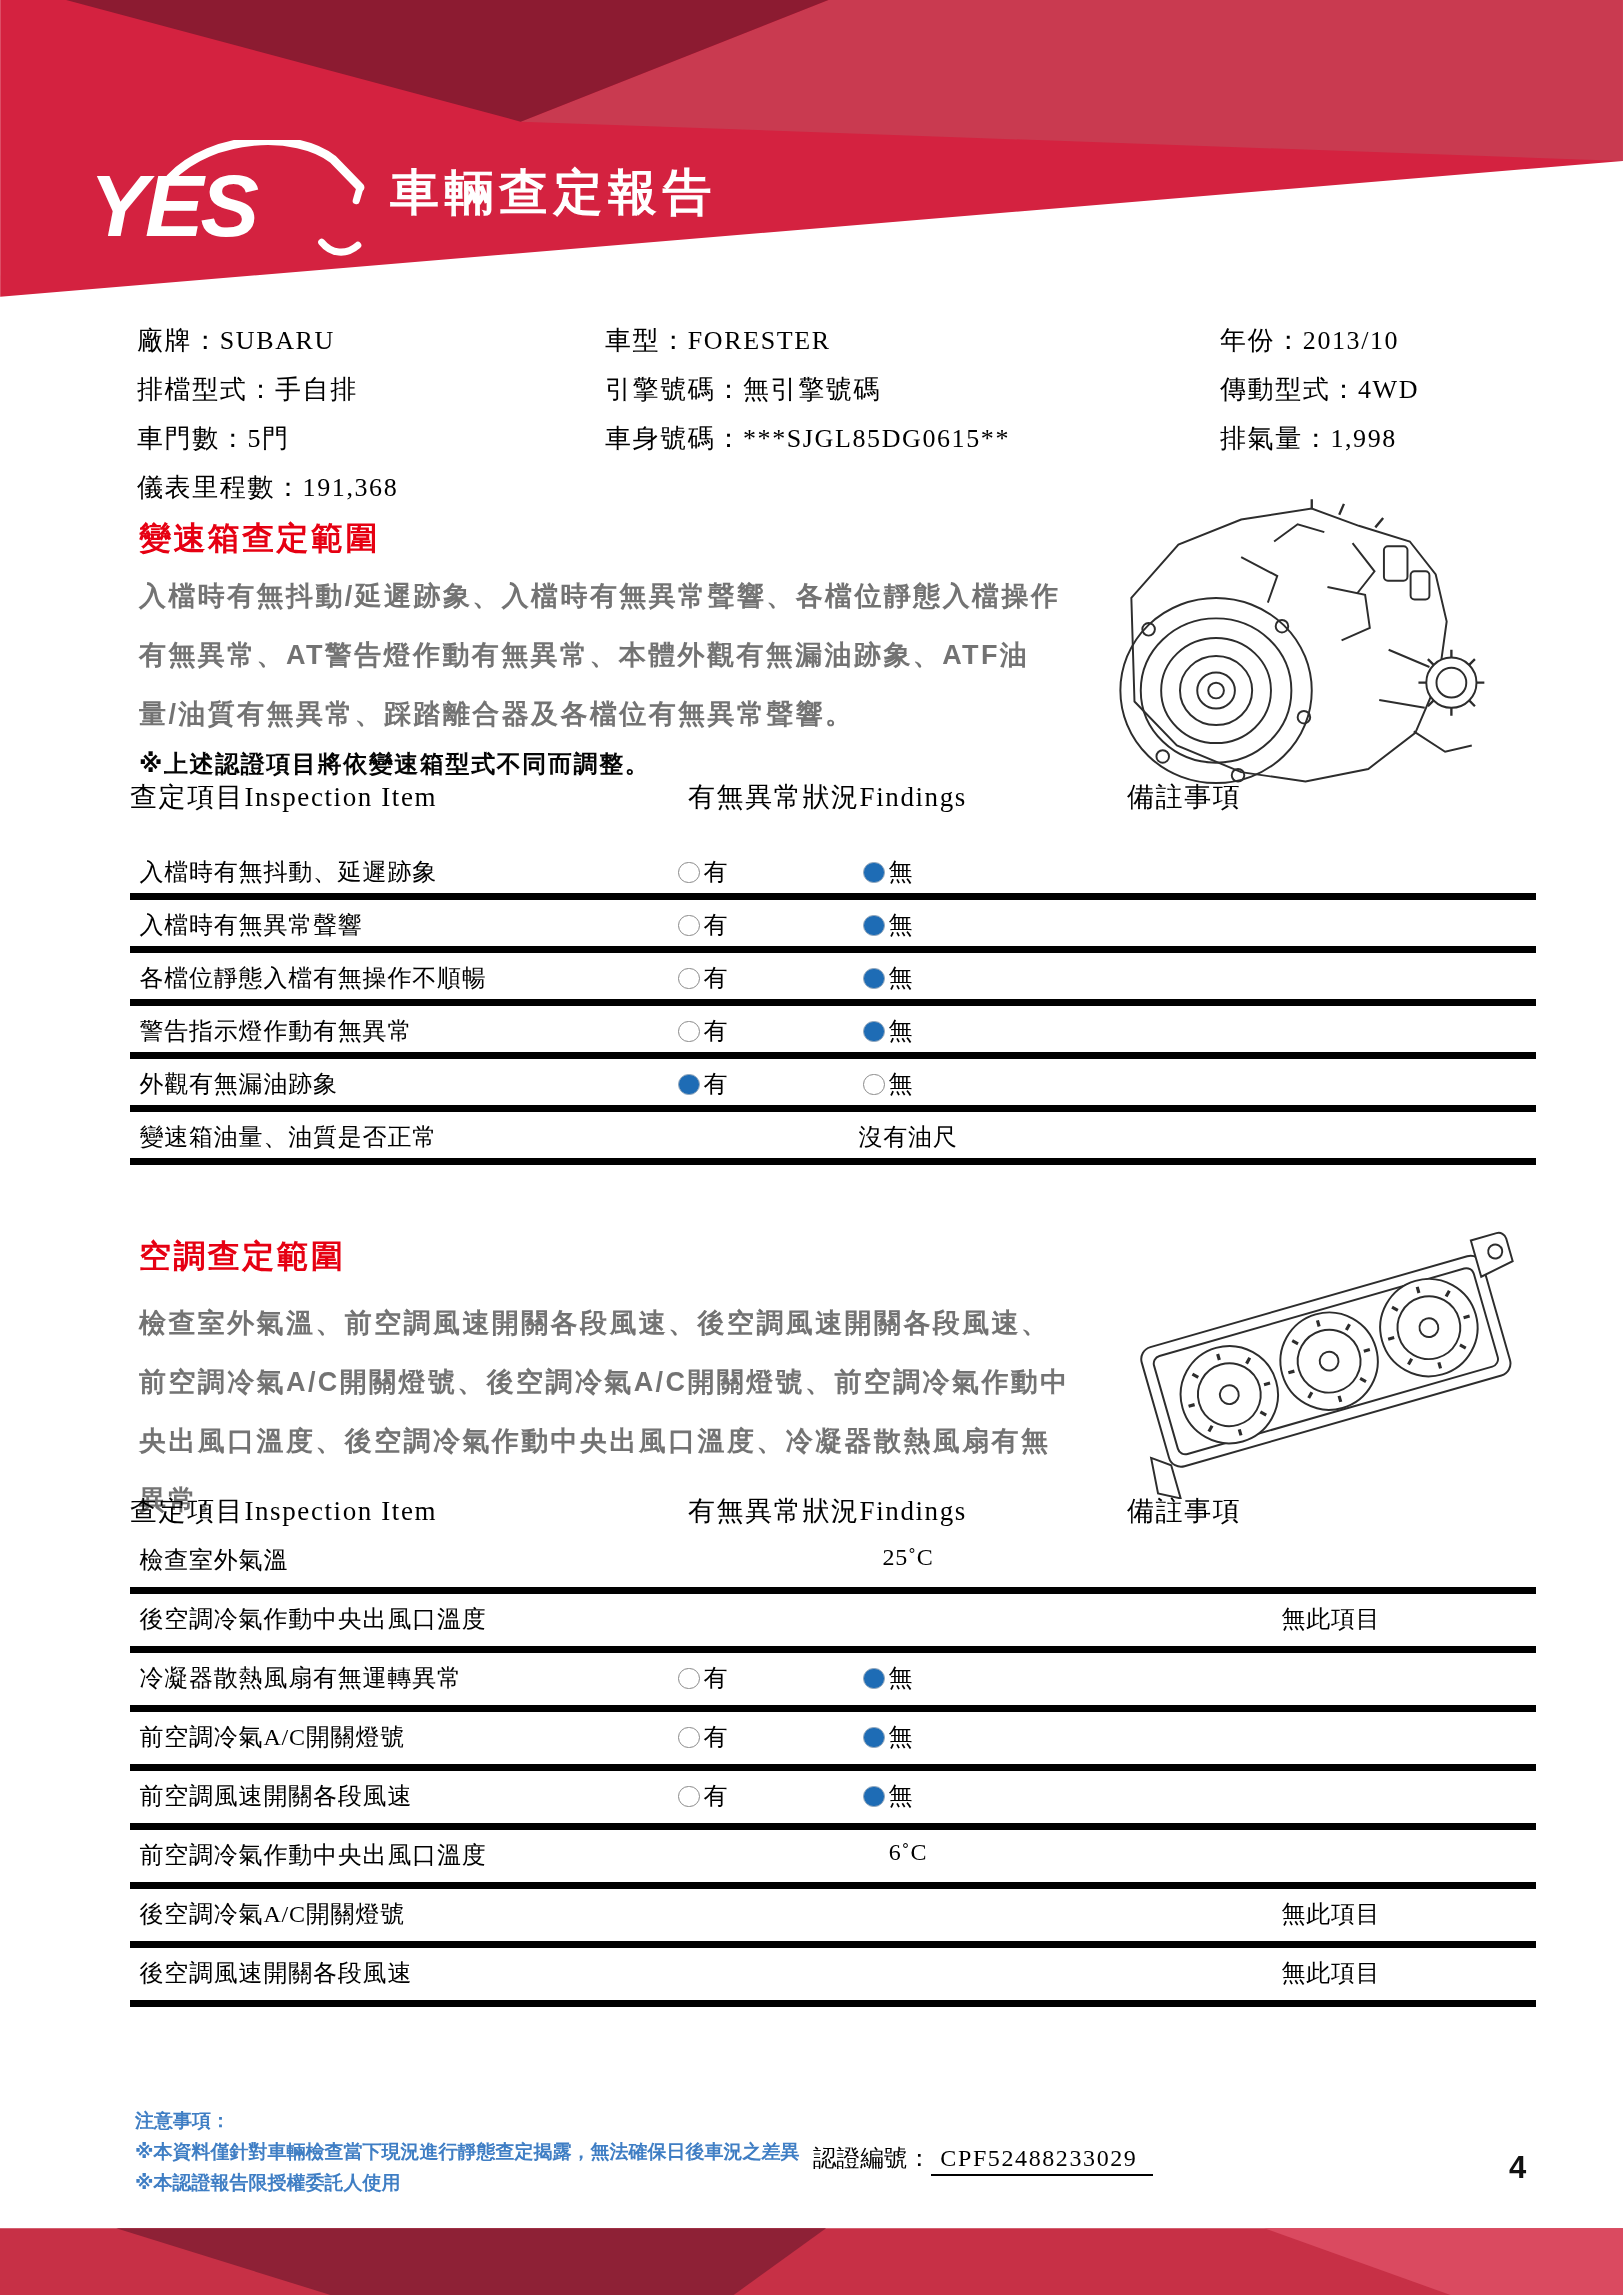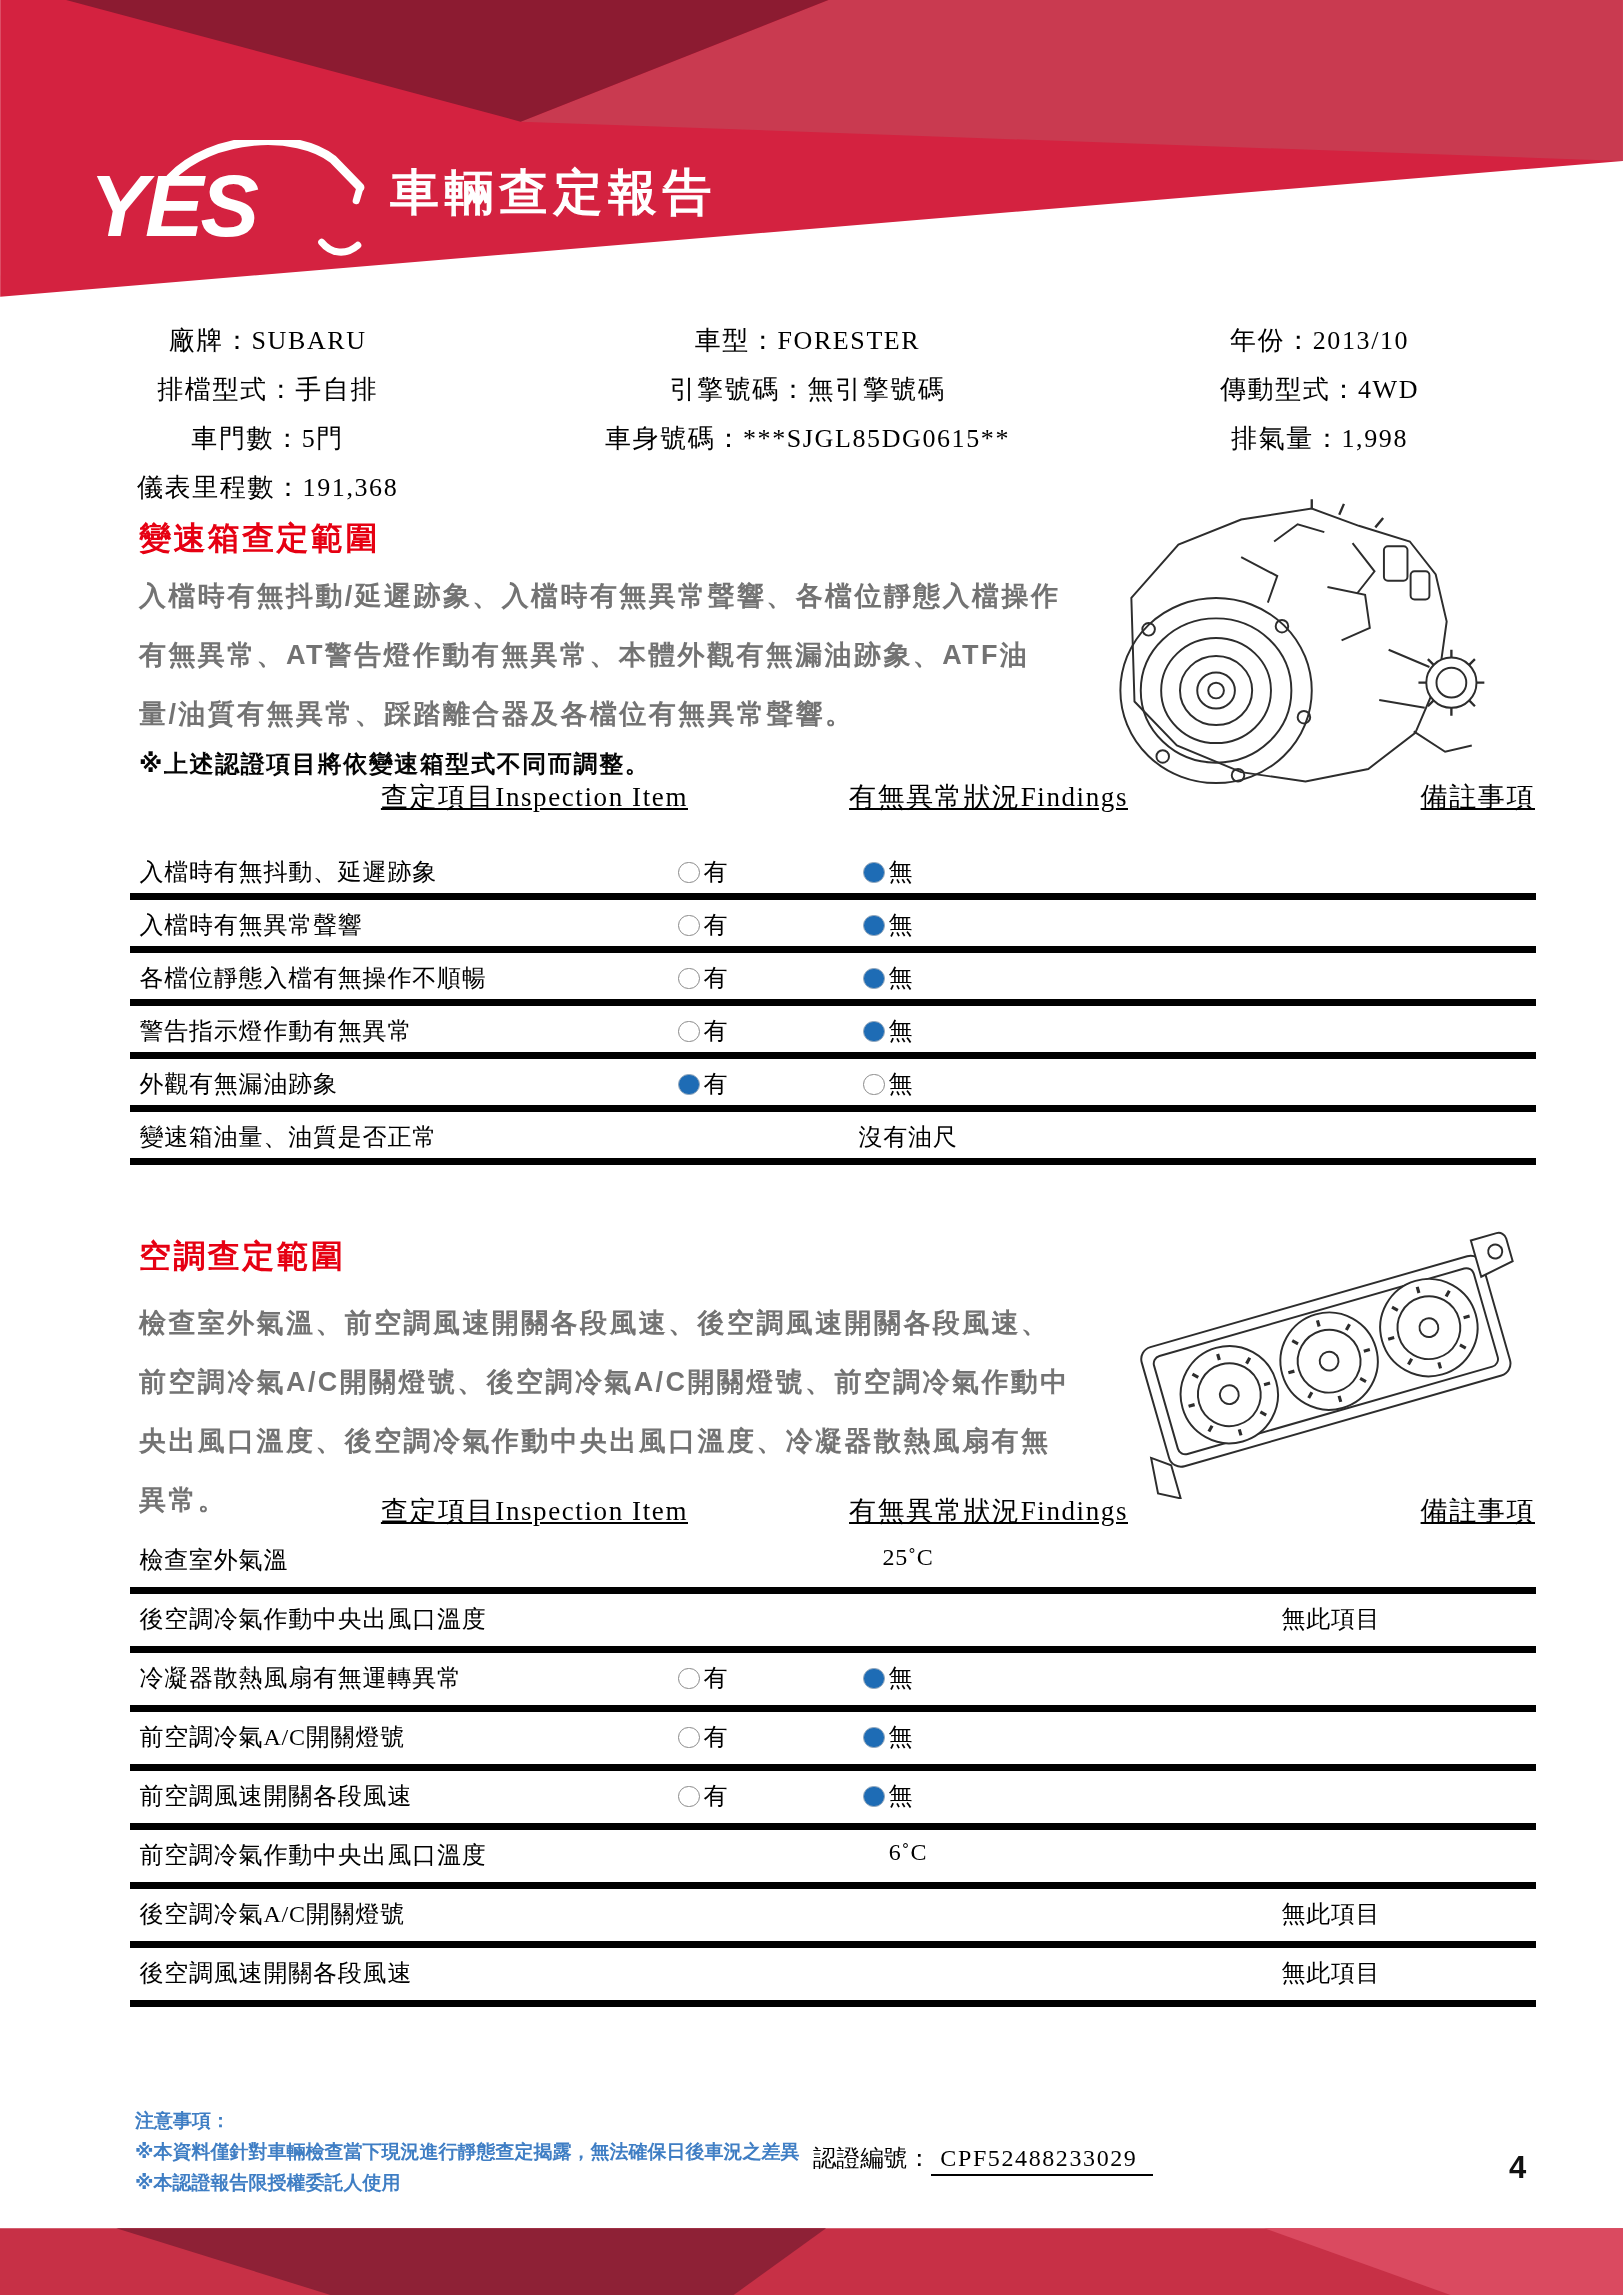--- a/index.html
+++ b/index.html
@@ -8,36 +8,36 @@
   svg{display:block;}
 
   
   .header-svg{position:absolute;left:0;top:0;}
   .logo{position:absolute;left:88px;top:140px;width:298px;height:126px;}
   .header-title{position:absolute;left:390px;top:160px;font-family:"Liberation Sans","DejaVu Sans",sans-serif;
         font-size:49px;font-weight:700;color:#ffffff;letter-spacing:5.5px;white-space:nowrap;}
 
   
   .info-col{position:absolute;top:316px;font-size:26px;line-height:49px;letter-spacing:1.6px;white-space:nowrap;}
-  .info-col div{height:49px;text-align:center;}
+  .info-col div{height:49px;}
   .ic1{left:137px;} .ic2{left:605px;} .ic3{left:1220px;}
 
   
   .sec-title{position:absolute;font-family:"Liberation Sans","DejaVu Sans",sans-serif;
         font-size:32px;font-weight:800;color:#e60012;letter-spacing:2.4px;white-space:nowrap;}
   .sec-desc{position:absolute;font-family:"Liberation Sans","DejaVu Sans",sans-serif;
         font-size:27px;font-weight:700;color:#737373;line-height:59px;letter-spacing:2.4px;}
   .sec-note{position:absolute;font-family:"Liberation Sans","DejaVu Sans",sans-serif;
         font-size:24px;font-weight:700;color:#050505;letter-spacing:1.6px;white-space:nowrap;}
   .illus{position:absolute;}
 
   
   .tbl{position:absolute;width:1406px;}
   .thead{position:relative;}
-  .th{position:absolute;top:4.7px;font-size:27px;letter-spacing:1.6px;text-align:right;text-decoration:underline;}
+  .th{position:absolute;top:4.7px;font-size:27px;letter-spacing:1.6px;text-align:left;}
   .trow{position:relative;border-bottom:7px solid #000;}
   .t1 .trow{height:46px;}
   .t2 .trow{height:52px;}
   .ti{position:absolute;left:9.4px;top:9.4px;font-size:24px;letter-spacing:0.8px;white-space:nowrap;}
   .opt{position:absolute;top:9.4px;white-space:nowrap;}
   .opt1{left:548px;} .opt2{left:733px;}
   .radio{display:inline-block;width:19.6px;height:19.6px;border-radius:50%;border:1.6px solid #8a8a8a;
          background:#fff;vertical-align:-3.1px;box-sizing:content-box;}
   .radio.on{background:#1e6cb5;border-color:#93a7bb;}
   .rlab{font-size:24px;margin-left:3.9px;}

